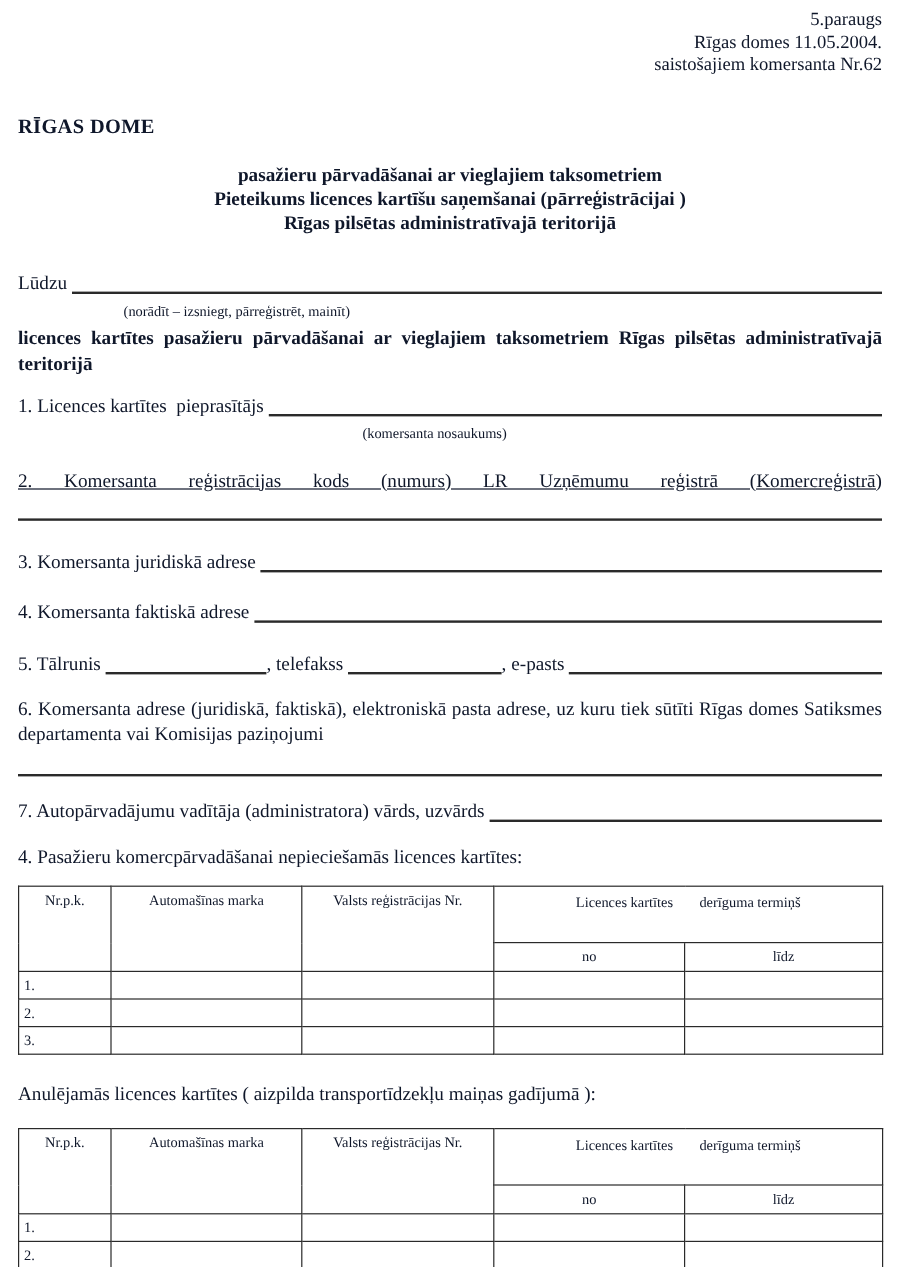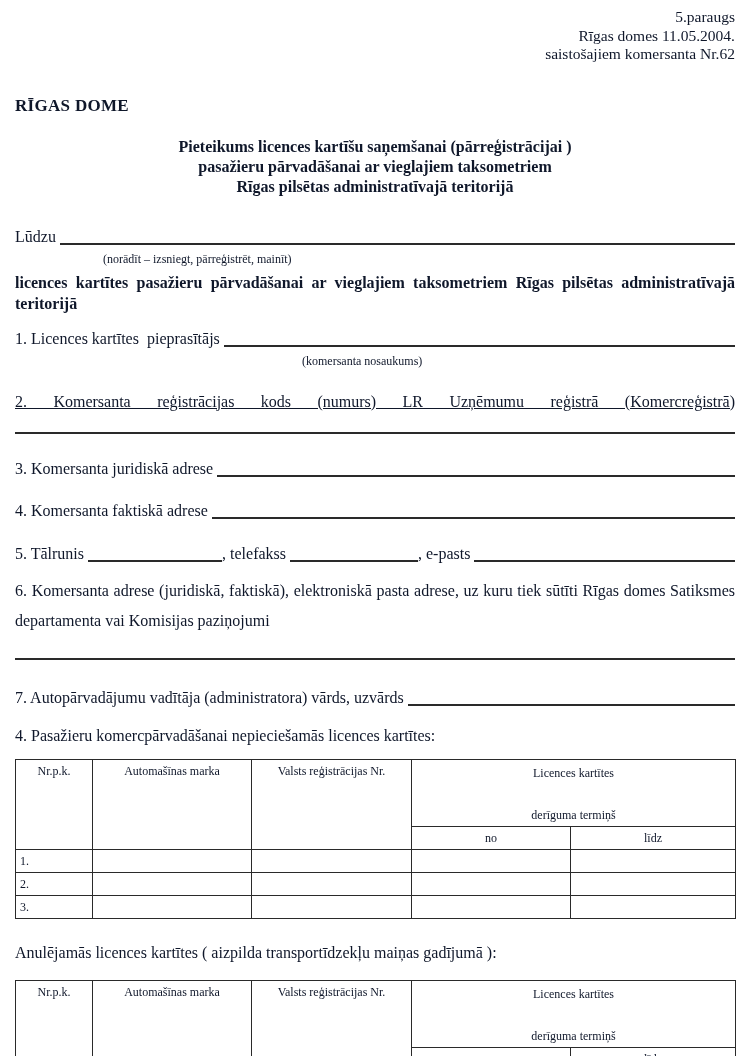--- a/index.html
+++ b/index.html
@@ -27,55 +27,55 @@
   .ludzu-hint{ margin-left:88px; margin-top:2px; }
   .bold-para{ font-weight:bold; text-align:justify; margin-top:3px; line-height:21px; }
   .item1{ margin-top:15px; }
   .item1-hint{ margin-left:287px; margin-top:2px; }
   .item2{ margin-top:21px; text-align:justify; text-align-last:justify;text-decoration:underline; }
   .rule{ border-bottom:2px solid #2a2a2a; height:1px; }
   .rule.after-item2{ margin-top:19px; }
   .item3{ margin-top:25px; }
   .item4{ margin-top:22px;align-items:flex-end; }
   .item5{ margin-top:23px; }
-  .item6{ margin-top:12px; text-align:justify; line-height:30px; }
+  .item6{ margin-top:17px; text-align:justify; line-height:21px; }
   .rule.after-item6{ margin-top:21px; }
-  .item7{ margin-top:28px; }
+  .item7{ margin-top:20px; }
   .item8{ margin-top:18px; }
   .form-table{ border-collapse:collapse; width:720px; table-layout:fixed; margin-top:13px; }
   .form-table.second{ margin-top:17px; }
   .form-table th,.form-table td{
     border:1.5px solid #2a2a2a;
     font-weight:normal; font-size:12px; line-height:20px;
     padding:1px 4px; vertical-align:top; text-align:center;
     overflow:hidden;
   }
   .form-table th.span-head{ height:44px; }
   .form-table .head-cell{ height:68px; }
-  .span-inner{ display:flex; justify-content:center; gap:22px; padding-top:2px;flex-direction:column; }
+  .span-inner{ display:flex; justify-content:center; gap:22px; padding-top:2px; }
   .form-table tr.subhead th{ height:22px; padding:0 4px; line-height:22px; }
   .form-table td{ height:20px; text-align:left; }
   .annul-caption{ margin-top:24px; }
 </style>
 </head>
 <body>
 
 <div class="page">
 
   <div class="corner">
     <div>5.paraugs</div>
     <div>Rīgas domes 11.05.2004.</div>
     <div>saistošajiem komersanta Nr.62</div>
   </div>
 
   <div class="org-title">RĪGAS DOME</div>
 
   <div class="doc-title">
+    <div>pasažieru pārvadāšanai ar vieglajiem taksometriem</div>
     <div>Pieteikums licences kartīšu saņemšanai (pārreģistrācijai )</div>
-    <div>pasažieru pārvadāšanai ar vieglajiem taksometriem</div>
     <div>Rīgas pilsētas administratīvajā teritorijā</div>
   </div>
 
   <div class="fill-row ludzu-row">
     <span class="lbl">Lūdzu</span>
     <span class="fill-line"></span>
   </div>
   <div class="hint ludzu-hint">(norādīt – izsniegt, pārreģistrēt, mainīt)</div>
 
   <div class="bold-para">licences kartītes pasažieru pārvadāšanai ar vieglajiem taksometriem Rīgas pilsētas administratīvajā teritorijā</div>

